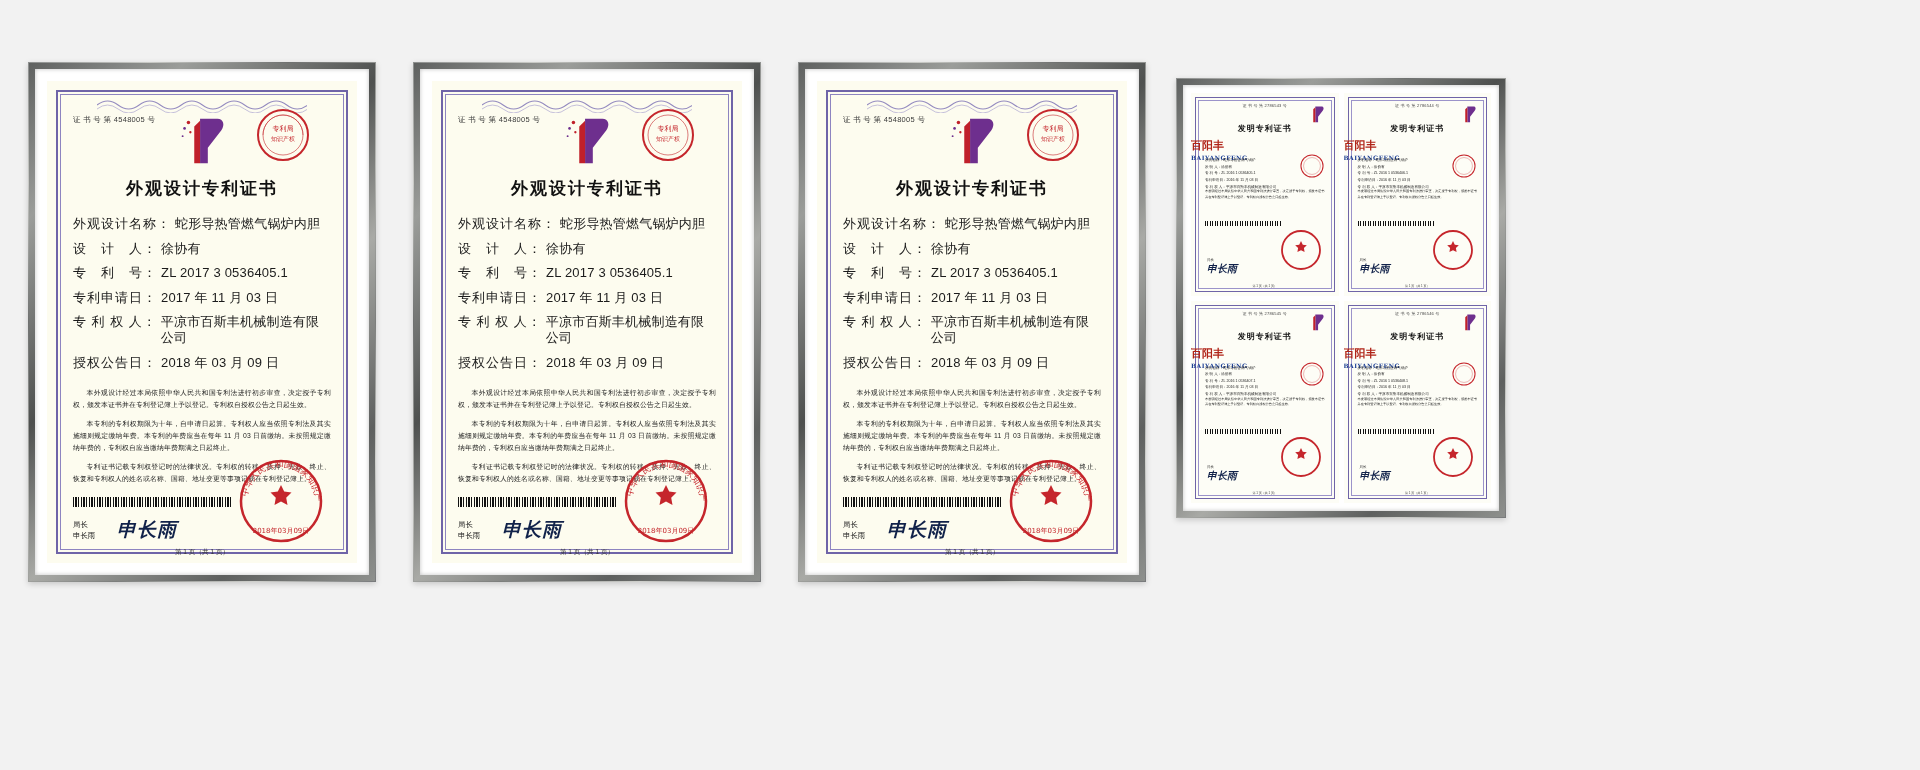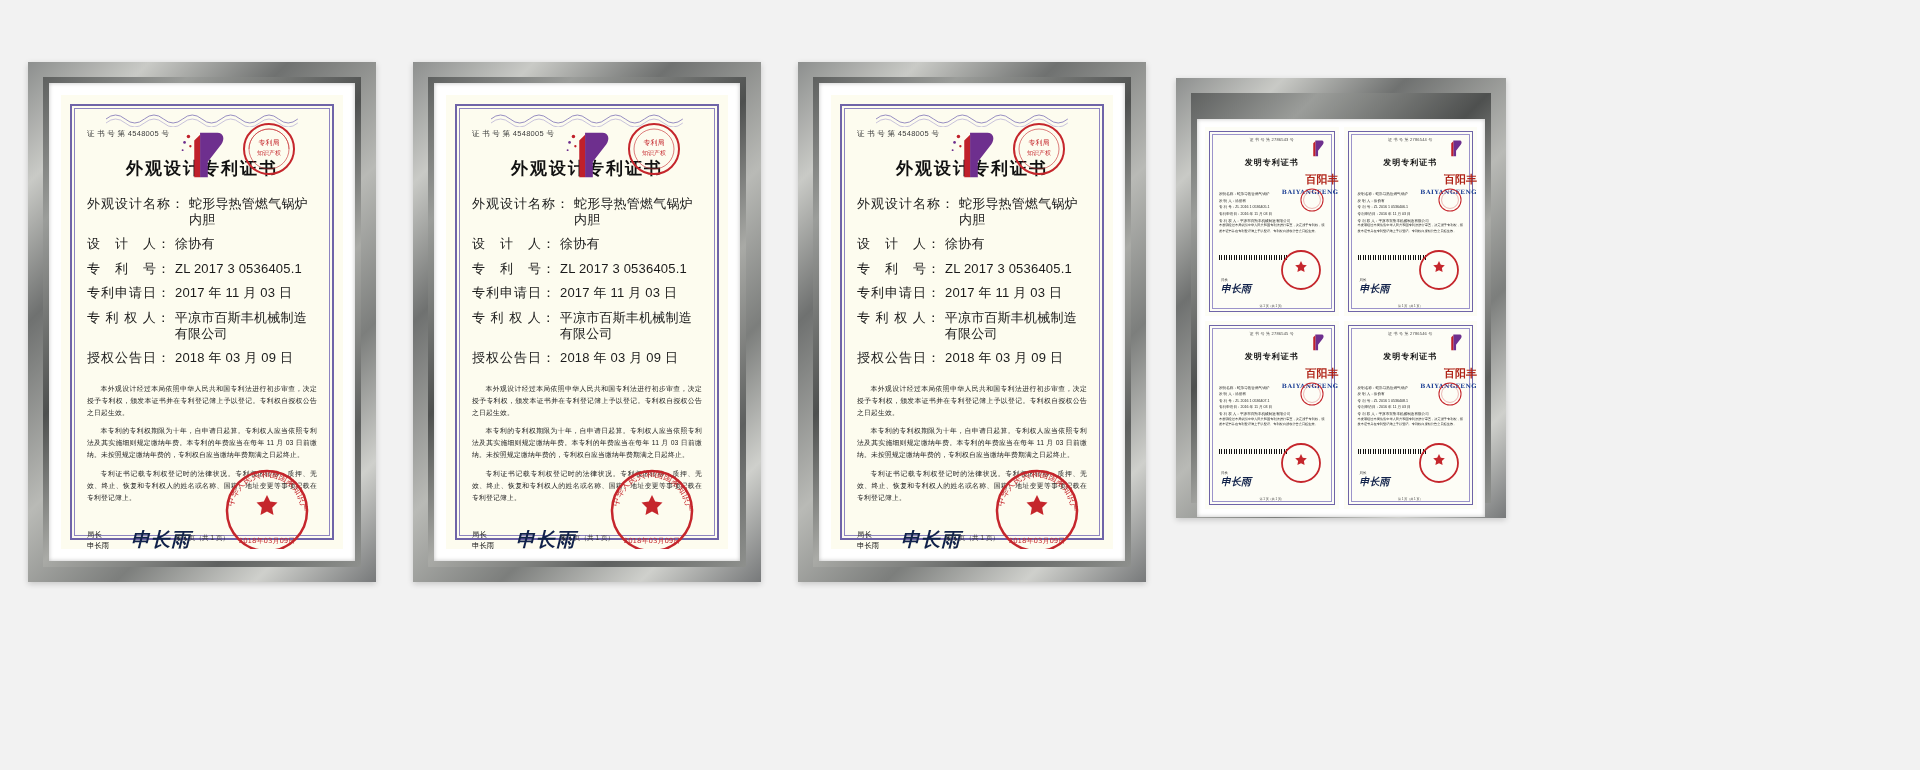--- a/index.html
+++ b/index.html
@@ -8,21 +8,21 @@
     background:#f2f2f2;
     font-family:"Liberation Sans","DejaVu Sans",sans-serif;
     overflow:hidden;
   }
   .stage{position:relative;width:1920px;height:770px;}
 
   
   .frame{
     position:absolute;
     background:linear-gradient(135deg,#8d8f8e 0%,#c9cac6 14%,#6f7170 30%,#b9bab6 52%,#7c7e7c 70%,#cfd0cc 86%,#77797a 100%);
-    padding:15px;
+    padding:1px;
     box-shadow:0 2px 6px rgba(0,0,0,.18);
     box-sizing:border-box;
   }
   .frame .bevel{
     width:100%;height:100%;
     background:linear-gradient(135deg,#5f6160 0%,#9b9d9a 18%,#4e504f 42%,#a9aaa6 60%,#5e605f 82%,#8e908d 100%);
     padding:6px;box-sizing:border-box;
   }
   .frame .mat{
     width:100%;height:100%;
@@ -141,21 +141,21 @@
     font-size:4px;color:#444;text-align:center;letter-spacing:.2px;
   }
   .mini-logo{position:absolute;right:12px;top:10px;width:22px;height:22px;}
   .mini-logo svg{width:100%;height:100%;}
   .mini-title{
     position:absolute;left:0;right:0;top:30px;text-align:center;
     font-family:"DejaVu Sans","Liberation Sans",sans-serif;
     font-weight:bold;font-size:8px;color:#111;letter-spacing:1px;
   }
   .mini-brand{
-    position:absolute;left:0;right:0;top:45px;text-align:right;
+    position:absolute;left:0;right:0;top:45px;text-align:left;
     font-family:"DejaVu Serif","Liberation Serif",serif;
     font-weight:bold;font-size:11px;color:#b02418;letter-spacing:0px;
   }
   .mini-brand .en{color:#1c3f94;font-size:6px;letter-spacing:.5px;display:block;margin-top:1px;}
   .mini-fields{
     position:absolute;left:14px;right:14px;top:64px;
     font-size:3.6px;color:#222;line-height:1.85;
   }
   .mini-body{
     position:absolute;left:14px;right:14px;top:96px;
@@ -472,21 +472,21 @@
           </div>
 
           <div class="page-no">第 1 页（共 1 页）</div>
         </div>
       </div>
     </div>
   </div>
 
   <div class="frame" style="left:1176px;top:78px;width:330px;height:440px;">
     <div class="bevel">
-      <div class="mat" style="padding:8px;margin-top:20px;">
+      <div class="mat" style="padding:8px;">
         <div class="grid4">
 
           <div class="mini">
             <div class="mb1"></div>
             <div class="mb2"></div>
             <div class="mini-top">证 书 号 第 2786543 号</div>
             <div class="mini-logo">
               <svg viewBox="0 0 64 64">
                 <path d="M30 10 L48 10 C54 10 56 16 52 22 L38 40 L38 56 L30 56 Z" fill="#6e2f8e"></path>
                 <path d="M30 12 L30 56 L24 56 L24 18 Z" fill="#c0202a"></path>

